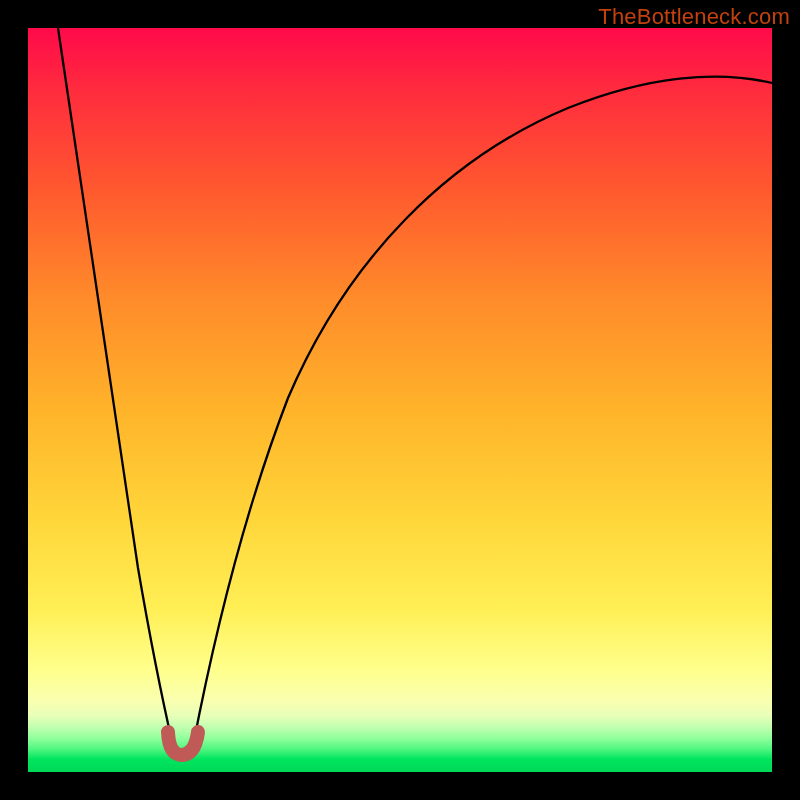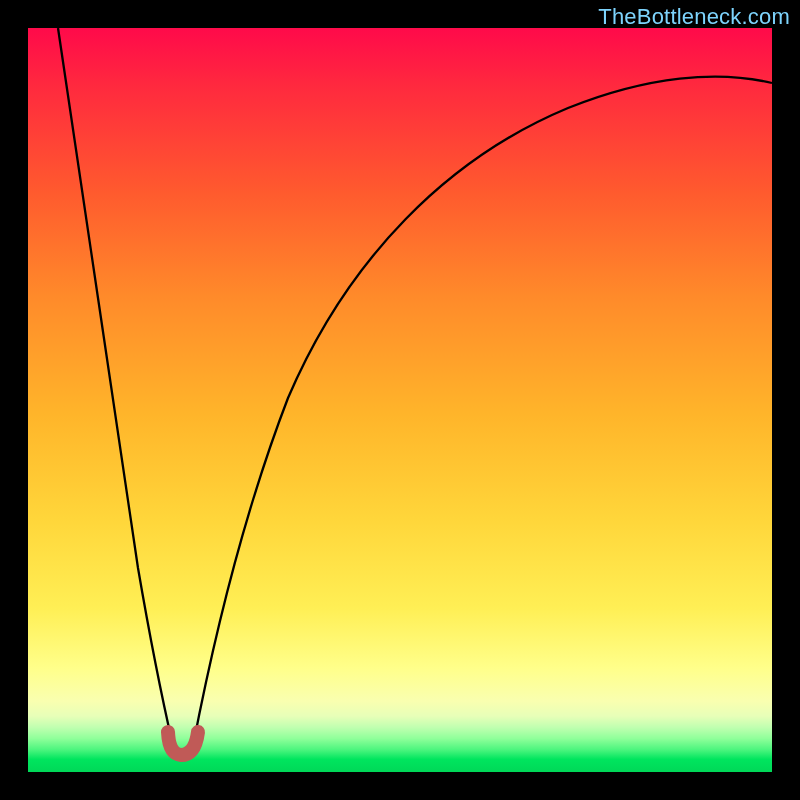--- a/index.html
+++ b/index.html
@@ -23,21 +23,21 @@
     position: absolute;
     left: 0;
     top: 0;
     width: 744px;
     height: 744px;
   }
   .watermark {
     position: absolute;
     top: 4px;
     right: 10px;
-    color: #7dd3fc;
+    color: #c2410c;
     font-size: 22px;
     font-weight: 400;
     letter-spacing: 0.2px;
   }
   svg.curves {
     position: absolute;
     left: 0;
     top: 0;
     width: 744px;
     height: 744px;

